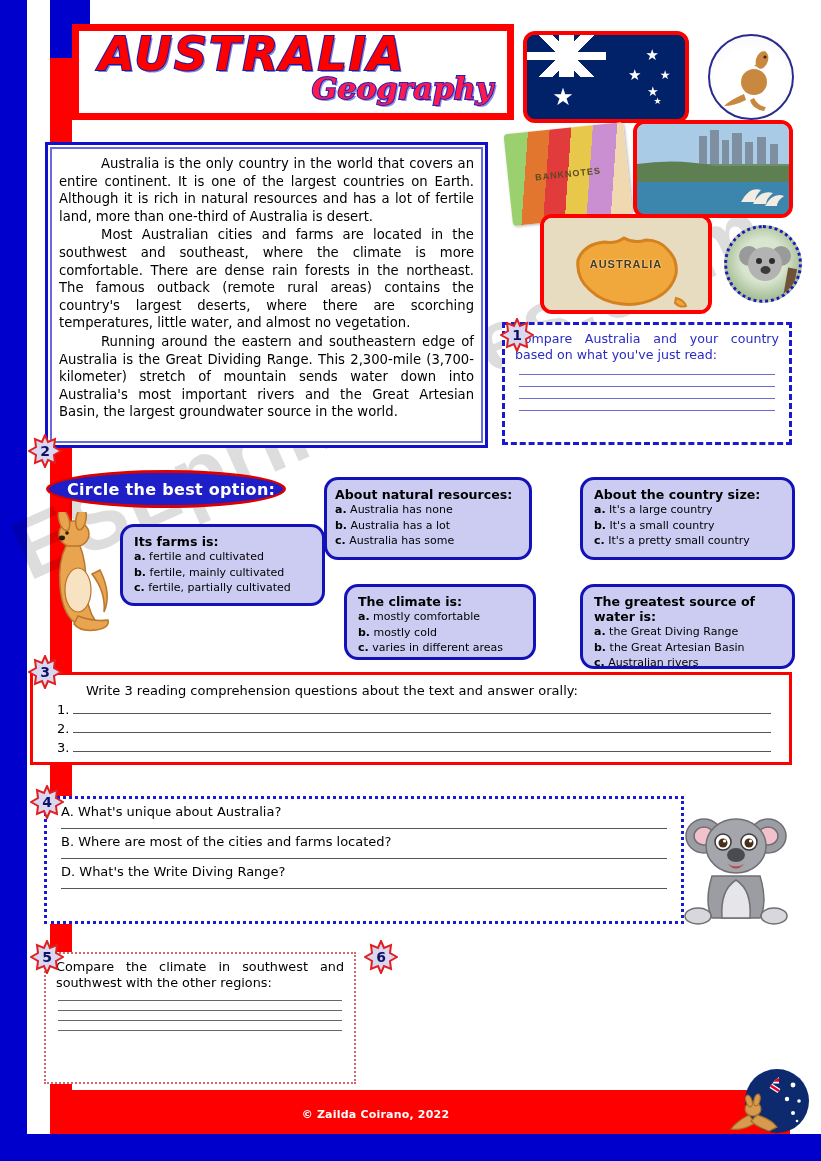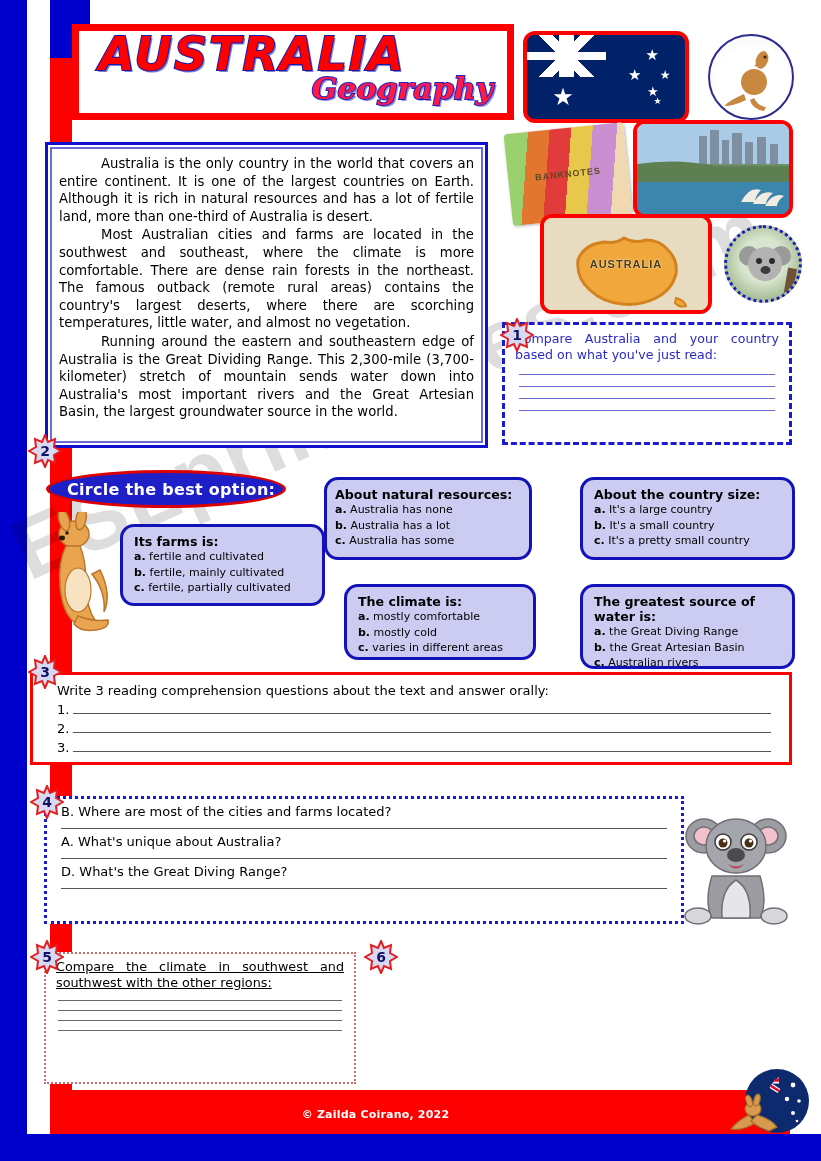--- a/index.html
+++ b/index.html
@@ -139,40 +139,41 @@
   #kangaroo-illus{position:absolute;left:34px;top:512px;width:96px;height:130px;}
 
   
   #ex3-box{
     position:absolute;left:30px;top:672px;width:762px;height:93px;
     border:3px solid #ff0000;box-sizing:border-box;background:#fff;
   }
   #ex3-box .prompt{
     padding:8px 16px 0 24px;font-size:13px;color:#000;
     font-family:"DejaVu Sans", sans-serif;
+    margin-left:29px;
   }
   .numline{display:flex;align-items:flex-end;margin:4px 18px 0 24px;}
   .numline .n{font-size:13px;width:16px;color:#000;font-family:"DejaVu Sans", sans-serif;}
   .numline .ln{flex:1;height:1px;background:#555;margin-bottom:3px;}
 
   
   #ex4-box{
     position:absolute;left:44px;top:796px;width:640px;height:128px;
     border:3px dotted #1a1ad0;box-sizing:border-box;background:#fff;
   }
   .q4{padding:5px 14px 0 14px;}
   .q4 .t{font-size:13px;color:#000;font-family:"DejaVu Sans", sans-serif;}
   .q4 .ln{height:1px;background:#555;margin-top:9px;}
 
   #koala-illus{position:absolute;left:676px;top:800px;width:120px;height:126px;}
 
   
   #ex5-box{
     position:absolute;left:44px;top:952px;width:312px;height:132px;
-    border:2px dotted #d06a6a;box-sizing:border-box;background:#fff;text-decoration:underline;
+    border:2px dotted #d06a6a;box-sizing:border-box;background:#fff;
   }
   #ex5-box .prompt{
     padding:5px 10px 0 10px;font-size:12.8px;line-height:16px;color:#000;
     text-align:justify;font-family:"DejaVu Sans", sans-serif;
   }
   .wline-g{height:1px;background:#666;margin:9px 12px 0 12px;}
 
   
   #ex6-box{
     position:absolute;left:375px;top:952px;width:420px;height:136px;
@@ -399,29 +400,29 @@
   </div>
 
   <div class="star" style="left:30px;top:785px;">
     <svg viewBox="0 0 34 34">
       <polygon points="17,1 20,8 27,5 26,13 33,17 26,21 27,29 20,26 17,33 14,26 7,29 8,21 1,17 8,13 7,5 14,8" fill="#d8d8f2" stroke="#e02020" stroke-width="2"></polygon>
     </svg>
     <span>4</span>
   </div>
   <div id="ex4-box">
     <div class="q4">
+      <div class="t">A. What's unique about Australia?</div>
+      <div class="ln"></div>
+    </div>
+    <div class="q4">
       <div class="t">B. Where are most of the cities and farms located?</div>
       <div class="ln"></div>
     </div>
     <div class="q4">
-      <div class="t">A. What's unique about Australia?</div>
-      <div class="ln"></div>
-    </div>
-    <div class="q4">
-      <div class="t">D. What's the Great Diving Range?</div>
+      <div class="t">D. What's the Write Diving Range?</div>
       <div class="ln"></div>
     </div>
   </div>
 
   <div id="koala-illus">
     <svg viewBox="0 0 120 126" width="120" height="126">
       <g stroke="#6f6f74" stroke-width="1.5">
         <ellipse cx="28" cy="36" rx="18" ry="17" fill="#9c9ca3"></ellipse>
         <ellipse cx="28" cy="36" rx="10" ry="9" fill="#f2c2cc"></ellipse>
         <ellipse cx="92" cy="36" rx="18" ry="17" fill="#9c9ca3"></ellipse>

